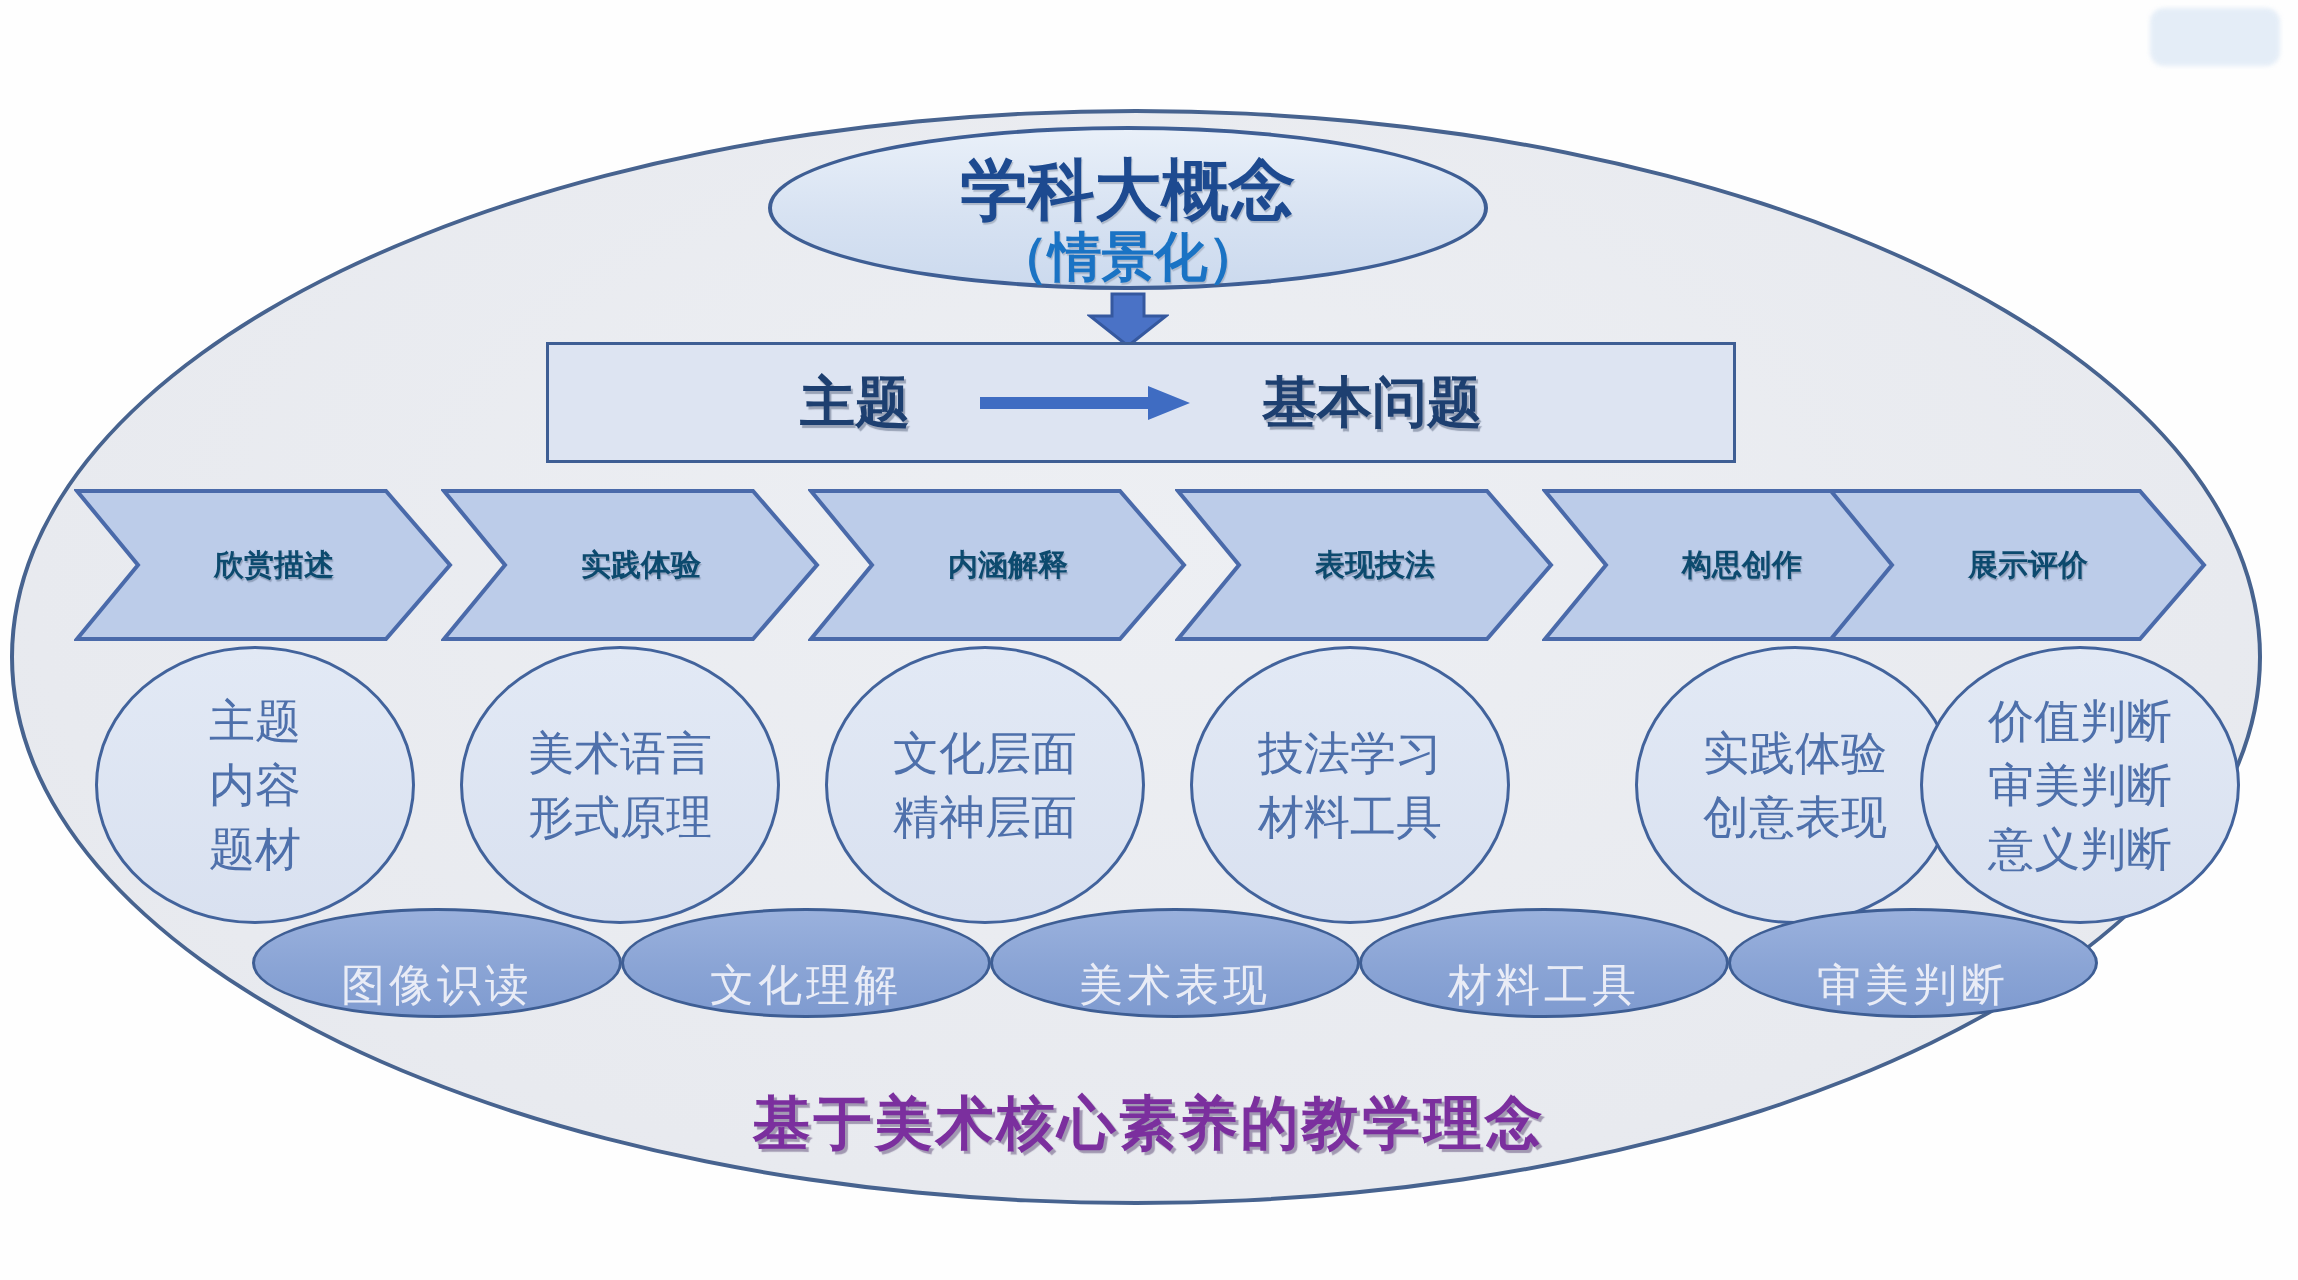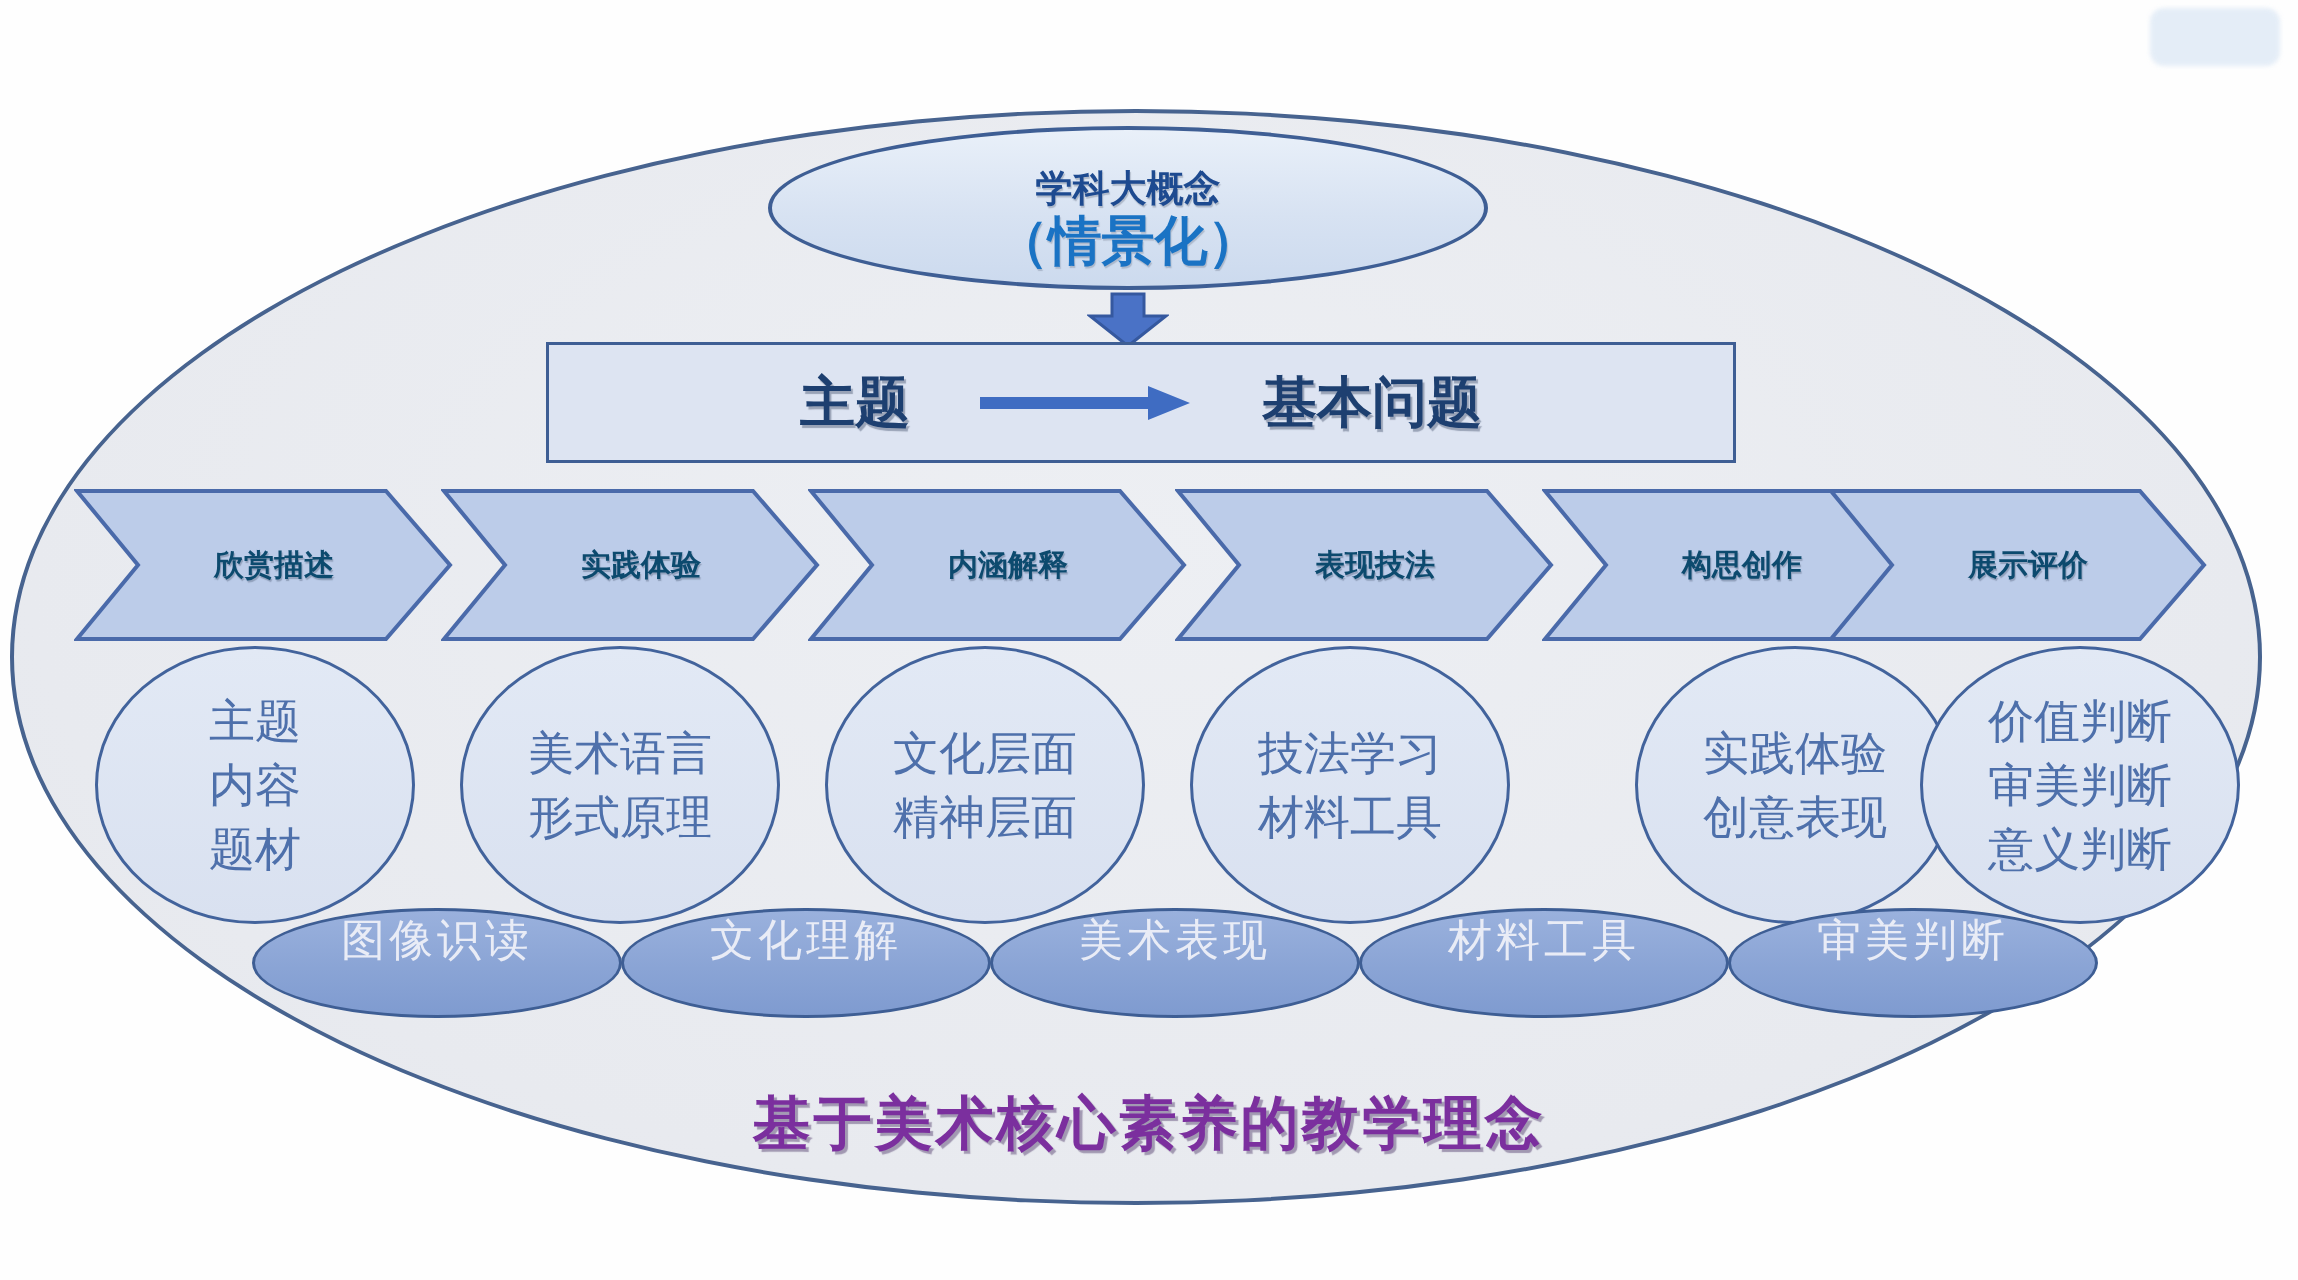--- a/index.html
+++ b/index.html
@@ -17,21 +17,21 @@
     position:absolute;left:2150px;top:8px;width:130px;height:58px;background:#dce8f5;
     border-radius:14px;opacity:.75;filter:blur(2px);
   }
   
   .top-ellipse{
     position:absolute;left:768px;top:126px;width:720px;height:164px;border-radius:50%;
     background:linear-gradient(180deg,#e9f0f9 0%,#d7e2f2 55%,#ccdaee 100%);
     border:4px solid #3e5e94;box-sizing:border-box;
     display:flex;flex-direction:column;align-items:center;justify-content:center;gap:4px;
   }
-  .concept-line1{font-size:37px;font-weight:bold;color:#1d4a90;line-height:1.05;text-shadow:1px 2px 1px rgba(90,100,120,.35);margin-top:23px;}
+  .concept-line1{font-size:67px;font-weight:bold;color:#1d4a90;line-height:1.05;text-shadow:1px 2px 1px rgba(90,100,120,.35);margin-top:23px;}
   .concept-line2{font-size:53px;font-weight:bold;color:#1a73c4;line-height:1.05;text-shadow:1px 2px 1px rgba(90,100,120,.3);}
   .down-arrow{position:absolute;left:1087px;top:292px;width:82px;height:56px;}
   
   .theme-box{
     position:absolute;left:546px;top:342px;width:1190px;height:121px;
     background:#dde4f2;border:3px solid #3e5e94;box-sizing:border-box;
     display:flex;align-items:center;justify-content:center;gap:70px;
   }
   .theme-label{font-size:55px;font-weight:bold;color:#1d3f70;text-shadow:2px 3px 1px rgba(70,85,110,.45);}
   .right-arrow{width:212px;height:40px;flex:0 0 auto;}
@@ -52,21 +52,21 @@
   }
   .detail-line{
     font-family:"DejaVu Serif","Liberation Serif",serif;
     font-size:46px;color:#4e70ab;line-height:1.05;white-space:nowrap;
   }
   
   .competency{
     position:absolute;top:908px;width:370px;height:110px;border-radius:50%;
     background:linear-gradient(180deg,#9ab1dd 0%,#8aa4d5 55%,#7f9bd0 100%);
     border:3px solid #3e5e94;box-sizing:border-box;
-    display:flex;align-items:flex-start;justify-content:center;
+    display:flex;align-items:flex-end;justify-content:center;
   }
   .competency-label{
     font-family:"DejaVu Serif","Liberation Serif",serif;
     font-size:44px;color:#e9ecf6;letter-spacing:4px;white-space:nowrap;
   }
   
   .caption{
     position:absolute;left:0;top:1085px;width:2298px;text-align:center;
     font-family:"DejaVu Serif","Liberation Serif",serif;
     font-size:58px;font-weight:bold;color:#7b2f9e;letter-spacing:3px;

